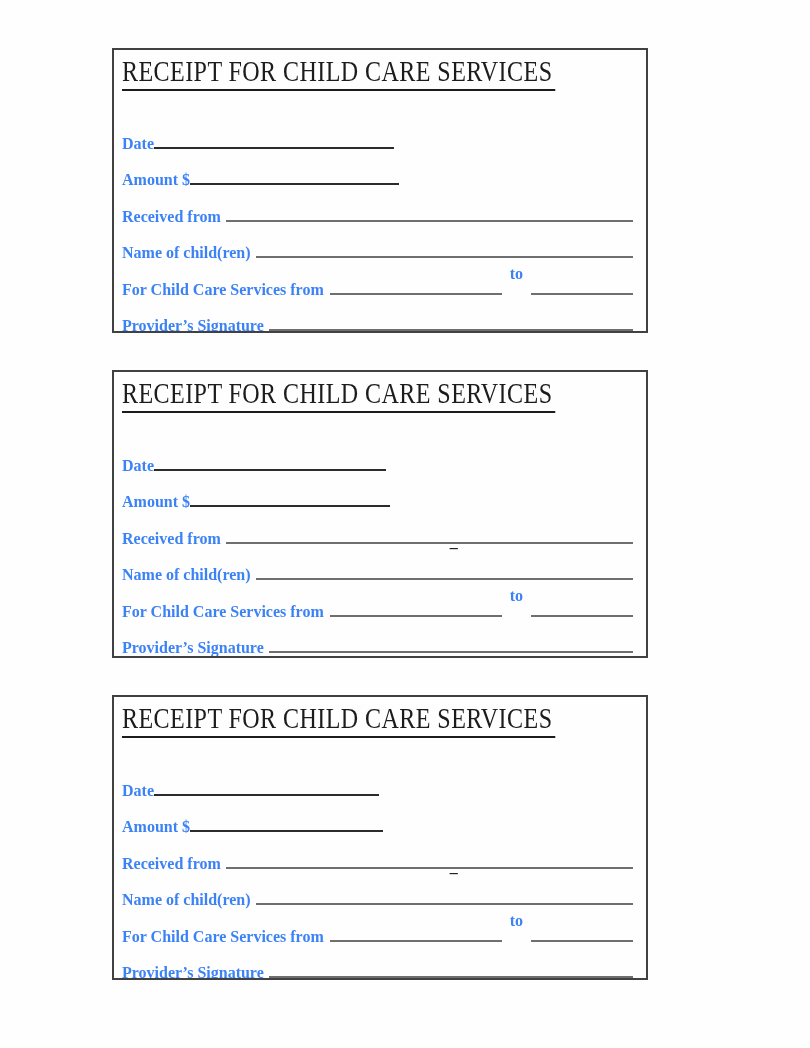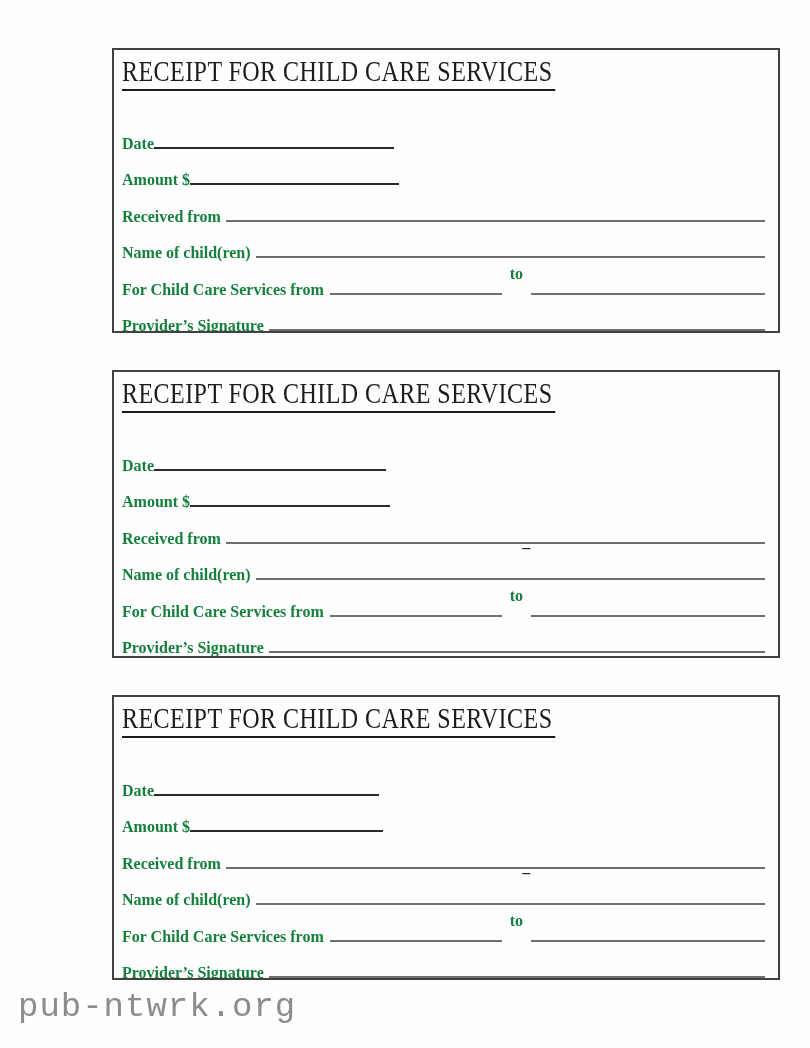--- a/index.html
+++ b/index.html
@@ -11,21 +11,21 @@
   .page {
     position: relative;
     width: 810px;
     height: 1048px;
     background: #fefefe;
     overflow: hidden;
   }
   .receipt {
     position: absolute;
     left: 112px;
-    width: 668px;
+    width: 536px;
     border: 2px solid #414141;
     background: #fffefe;
     padding: 0 13px 12px 8px;
     overflow: hidden;
   }
   .r1 { top: 48px;  height: 285px; }
   .r2 { top: 370px; height: 288px; }
   .r3 { top: 695px; height: 285px; }
 
   .title {
@@ -49,21 +49,21 @@
     display: flex;
     align-items: flex-end;
     height: 36.5px;
   }
   .row-date { margin-top: 24px; }
   .label {
     font-weight: bold;
     font-size: 16px;
     line-height: 1;
     white-space: pre;
-    color: #15803d;
+    color: #3b82f6;
   }
   .line {
     display: block;
     height: 0;
     border-bottom: 2px solid #6f6f6f;
     margin-bottom: 3px;
     position: relative;
   }
   .row-date .line, .row-amount .line { border-color: #2b2b2b; }
   .grow { flex: 1 1 auto; }
@@ -200,15 +200,14 @@
       <span class="line line-from1"></span>
       <span class="label to-label">to</span>
       <span class="line grow"></span>
     </div>
     <div class="row">
       <span class="label">Provider’s Signature</span>
       <span class="line grow gap"></span>
     </div>
   </section>
 
-  <div class="watermark">pub-ntwrk.org</div>
 
 </div>
 
 </body></html>

